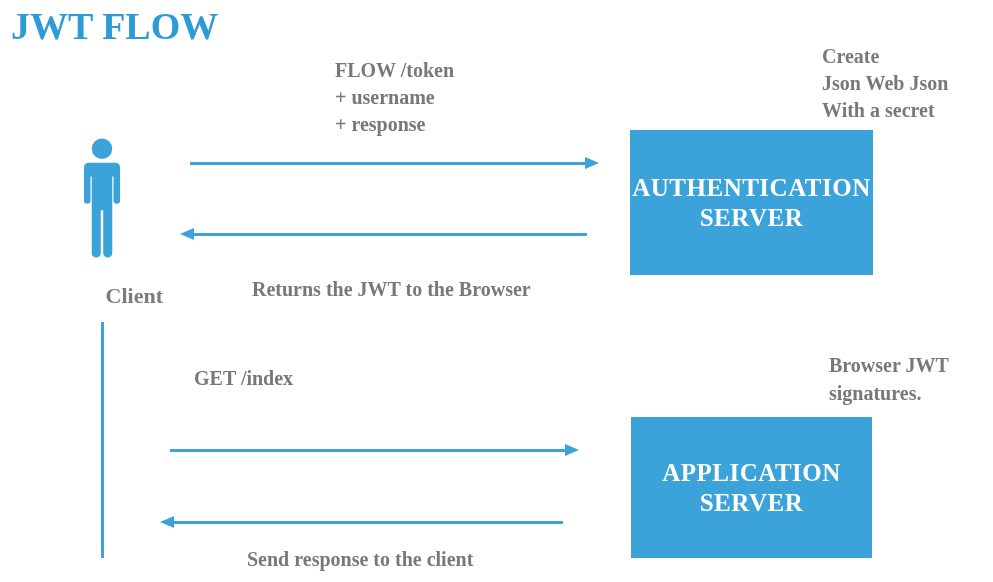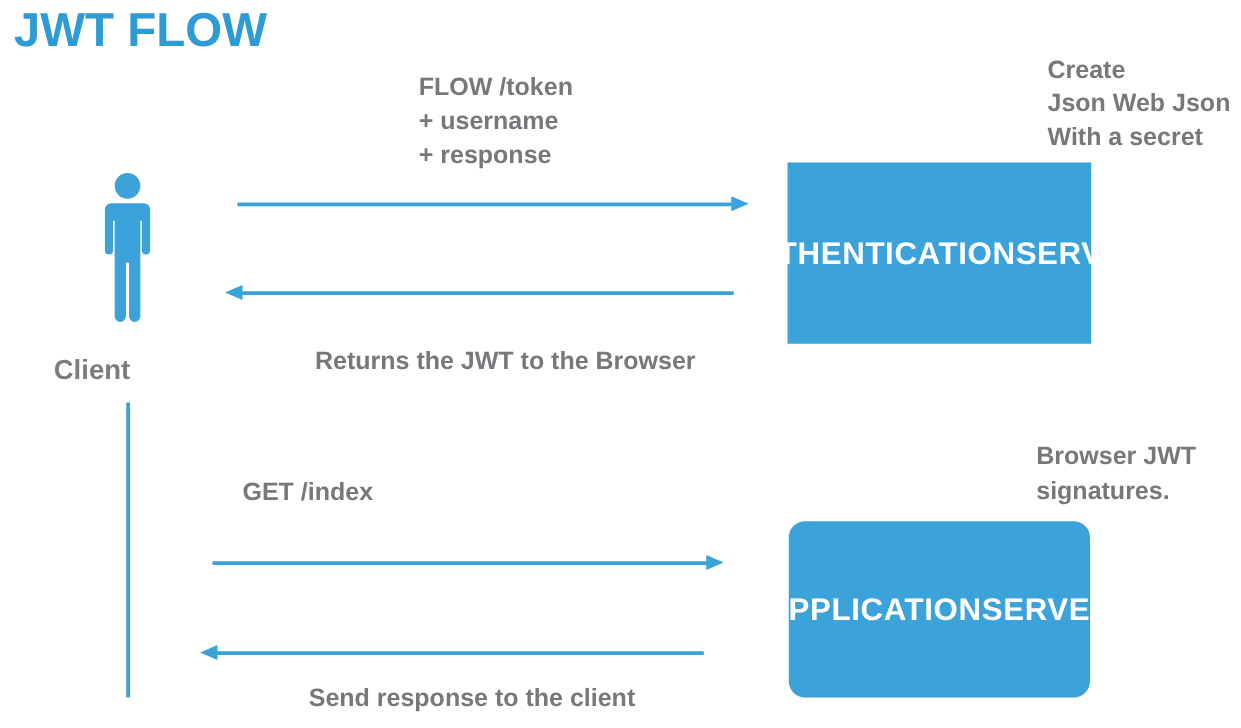--- a/index.html
+++ b/index.html
@@ -5,81 +5,81 @@
   :root{
     --blue:#3BA3DA;
     --title-blue:#2D9BD6;
     --gray:#77787B;
   }
   html,body{margin:0;padding:0;background:#ffffff;}
   .canvas{
     position:relative;
     width:993px;height:582px;
     background:#ffffff;
-    font-family:Liberation Sans, sans-serif;
+    font-family:Liberation Serif, serif;
     overflow:hidden;
   }
   .title{
     position:absolute;left:11px;top:4px;
     font-size:38px;font-weight:bold;
     color:var(--title-blue);
     letter-spacing:0px;
   }
   .note{
     position:absolute;
     color:var(--gray);
     font-size:20px;font-weight:bold;
     line-height:27px;
     white-space:nowrap;
   }
   .server-box{
     position:absolute;
     background:var(--blue);
     color:#ffffff;
-    display:flex;flex-direction:row;
+    display:flex;flex-direction:column;
     align-items:center;justify-content:center;
     text-align:center;
     font-size:25px;font-weight:bold;
     line-height:30px;
     letter-spacing:0.5px;
   }
   .arrow{position:absolute;height:3px;}
   .arrow .line{position:absolute;top:0;height:3px;background:var(--blue);}
   .arrow.right .line{left:0;right:8px;}
   .arrow.left .line{left:8px;right:0;}
   .arrow .head{position:absolute;top:-5px;width:0;height:0;
     border-top:6px solid transparent;border-bottom:6px solid transparent;}
   .arrow.right .head{right:-2px;border-left:14px solid var(--blue);}
   .arrow.left .head{left:-2px;border-right:14px solid var(--blue);}
   .person{position:absolute;left:79px;top:137px;height:126px;}
   .person svg{height:126px;display:block;}
   .client-label{
     position:absolute;left:43px;top:283px;width:120px;
-    text-align:left;color:#7B7C7F;
+    text-align:right;color:#7B7C7F;
     font-size:22px;font-weight:bold;
   }
   .lifeline{
     position:absolute;left:101px;top:322px;
     width:3px;height:236px;background:var(--blue);
   }
 </style>
 </head>
 <body>
 
 <div class="canvas">
 
   <div class="title">JWT FLOW</div>
 
   <div class="note" style="left:335px;top:57px;">
     <div>FLOW /token</div>
     <div>+ username</div>
     <div>+ response</div>
   </div>
 
-  <div class="note" style="left:822px;top:43px;margin-left:16px;">
+  <div class="note" style="left:822px;top:43px;">
     <div>Create</div>
     <div>Json Web Json</div>
     <div>With a secret</div>
   </div>
 
   <div class="person">
     <span>
       <svg viewBox="0 0 56 151" width="46" height="126" xmlns="http://www.w3.org/2000/svg">
         <circle cx="28" cy="13" r="12.5" fill="#3BA3DA"></circle>
         <path fill="#3BA3DA" d="M12,30 H44 A6,6 0 0 1 50,36 V76 A4,4 0 0 1 42,76 V47 H40.5 V140 A5.5,5.5 0 0 1 29.5,140 V88 H26.5 V140 A5.5,5.5 0 0 1 15.5,140 V47 H14 V76 A4,4 0 0 1 6,76 V36 A6,6 0 0 1 12,30 Z"></path>
@@ -102,35 +102,35 @@
 
   <div class="note" style="left:252px;top:276px;">
     <div>Returns the JWT to the Browser</div>
   </div>
 
   <div class="server-box" style="left:630px;top:130px;width:243px;height:145px;">
     <div>AUTHENTICATION</div>
     <div>SERVER</div>
   </div>
 
-  <div class="note" style="left:194px;top:381px;text-align:center;">
+  <div class="note" style="left:194px;top:365px;text-align:center;">
     <div>GET /index</div>
   </div>
 
   <div class="note" style="left:829px;top:351px;line-height:28px;">
     <div>Browser JWT</div>
     <div>signatures.</div>
   </div>
 
   <div class="arrow right" style="left:170px;top:449px;width:407px;">
     <div class="line"></div>
     <div class="head"></div>
   </div>
 
-  <div class="server-box" style="left:631px;top:417px;width:241px;height:141px;border-radius:13px;">
+  <div class="server-box" style="left:631px;top:417px;width:241px;height:141px;">
     <div>APPLICATION</div>
     <div>SERVER</div>
   </div>
 
   <div class="arrow left" style="left:162px;top:521px;width:401px;">
     <div class="line"></div>
     <div class="head"></div>
   </div>
 
   <div class="note" style="left:247px;top:546px;text-align:center;">

